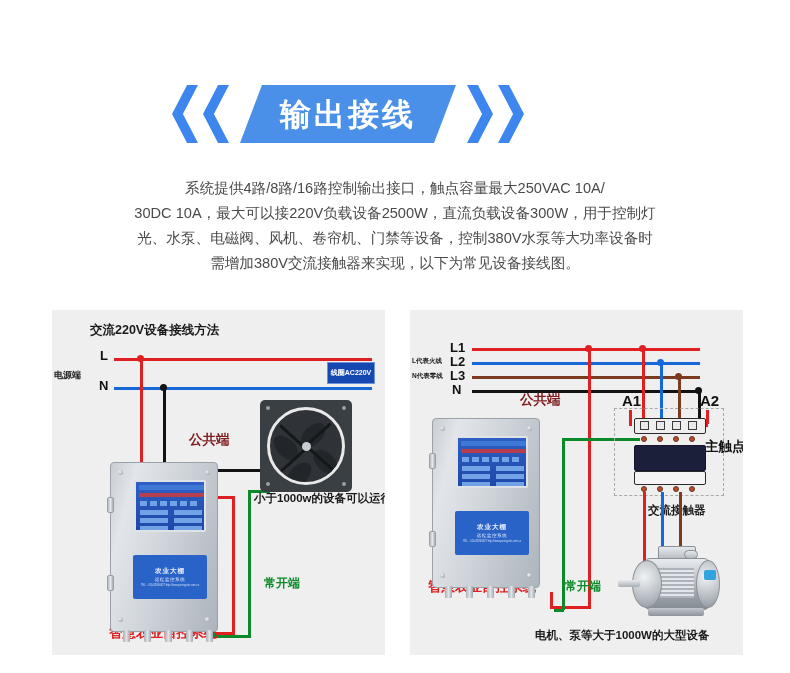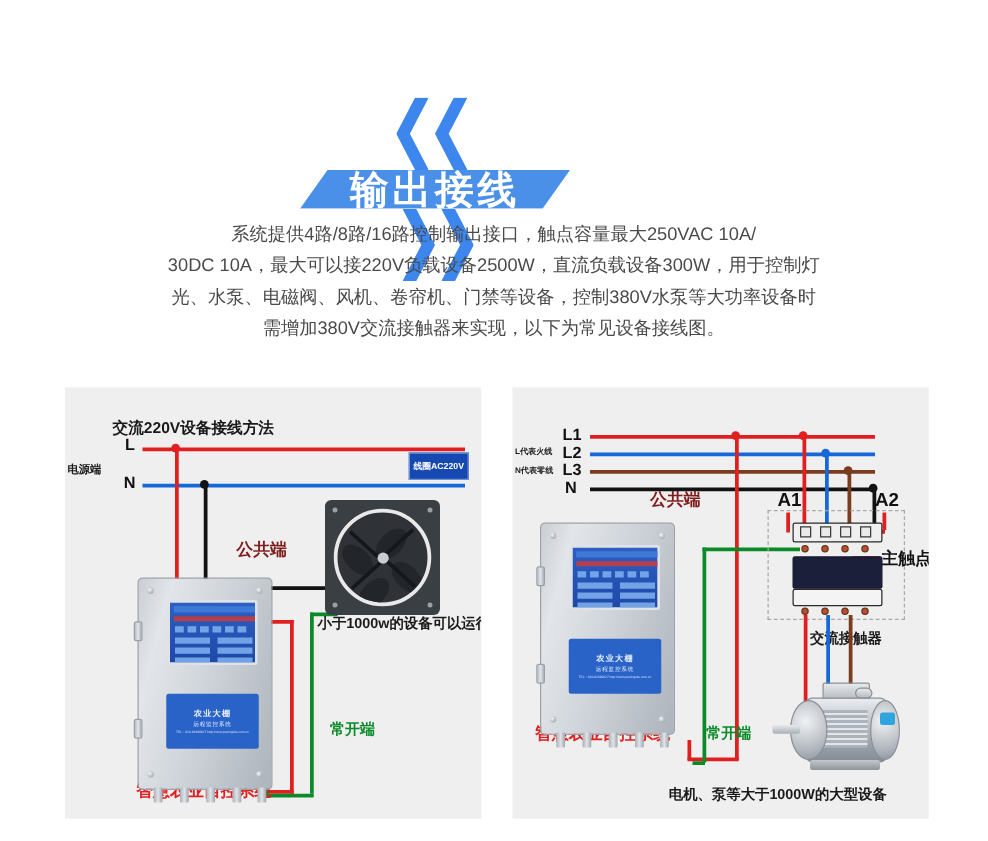--- a/index.html
+++ b/index.html
@@ -8,21 +8,21 @@
     width: 790px; height: 673px;
     background: #ffffff;
     font-family: "Liberation Sans", "DejaVu Sans", sans-serif;
     position: relative;
     overflow: hidden;
   }
 
   
   .banner-wrap {
     position:absolute; left:0; top:78px; width:696px; height:72px;
-    display:flex; align-items:center; justify-content:space-between;flex-direction:column;
+    display:flex; align-items:center; justify-content:center;
   }
   .chev-group { display:flex; align-items:center; }
   .chev-l {
     width:26px; height:58px;
     border-left: 7px solid #3d86ee;
     border-top: 7px solid transparent;
     border-bottom: 7px solid transparent;
     clip-path: polygon(0% 50%, 58% 0%, 100% 0%, 42% 50%, 100% 100%, 58% 100%);
     background:#3d86ee;
     border:none;
@@ -255,21 +255,21 @@
   <p>系统提供4路/8路/16路控制输出接口，触点容量最大250VAC 10A/</p>
   <p>30DC 10A，最大可以接220V负载设备2500W，直流负载设备300W，用于控制灯</p>
   <p>光、水泵、电磁阀、风机、卷帘机、门禁等设备，控制380V水泵等大功率设备时</p>
   <p>需增加380V交流接触器来实现，以下为常见设备接线图。</p>
 </div>
 
 <div class="panels">
 
   <div class="panel panel-left">
 
-    <div class="panel-title" style="left:38px; top:24px;">交流220V设备接线方法</div>
+    <div class="panel-title" style="left:38px; top:12px;">交流220V设备接线方法</div>
 
     <div class="lbl lbl-src" style="left:2px; top:59px;">电源端</div>
     <div class="lbl lbl-term" style="left:48px; top:38px;">L</div>
     <div class="lbl lbl-term" style="left:47px; top:68px;">N</div>
 
     <div class="wire wire-h red" style="left:62px; top:48px; width:258px;"></div>
 
     <div class="wire wire-h blue" style="left:62px; top:77px; width:258px;"></div>
 
     <div class="coil-box" style="left:275px; top:52px; width:48px; height:22px;">线圈AC220V</div>

